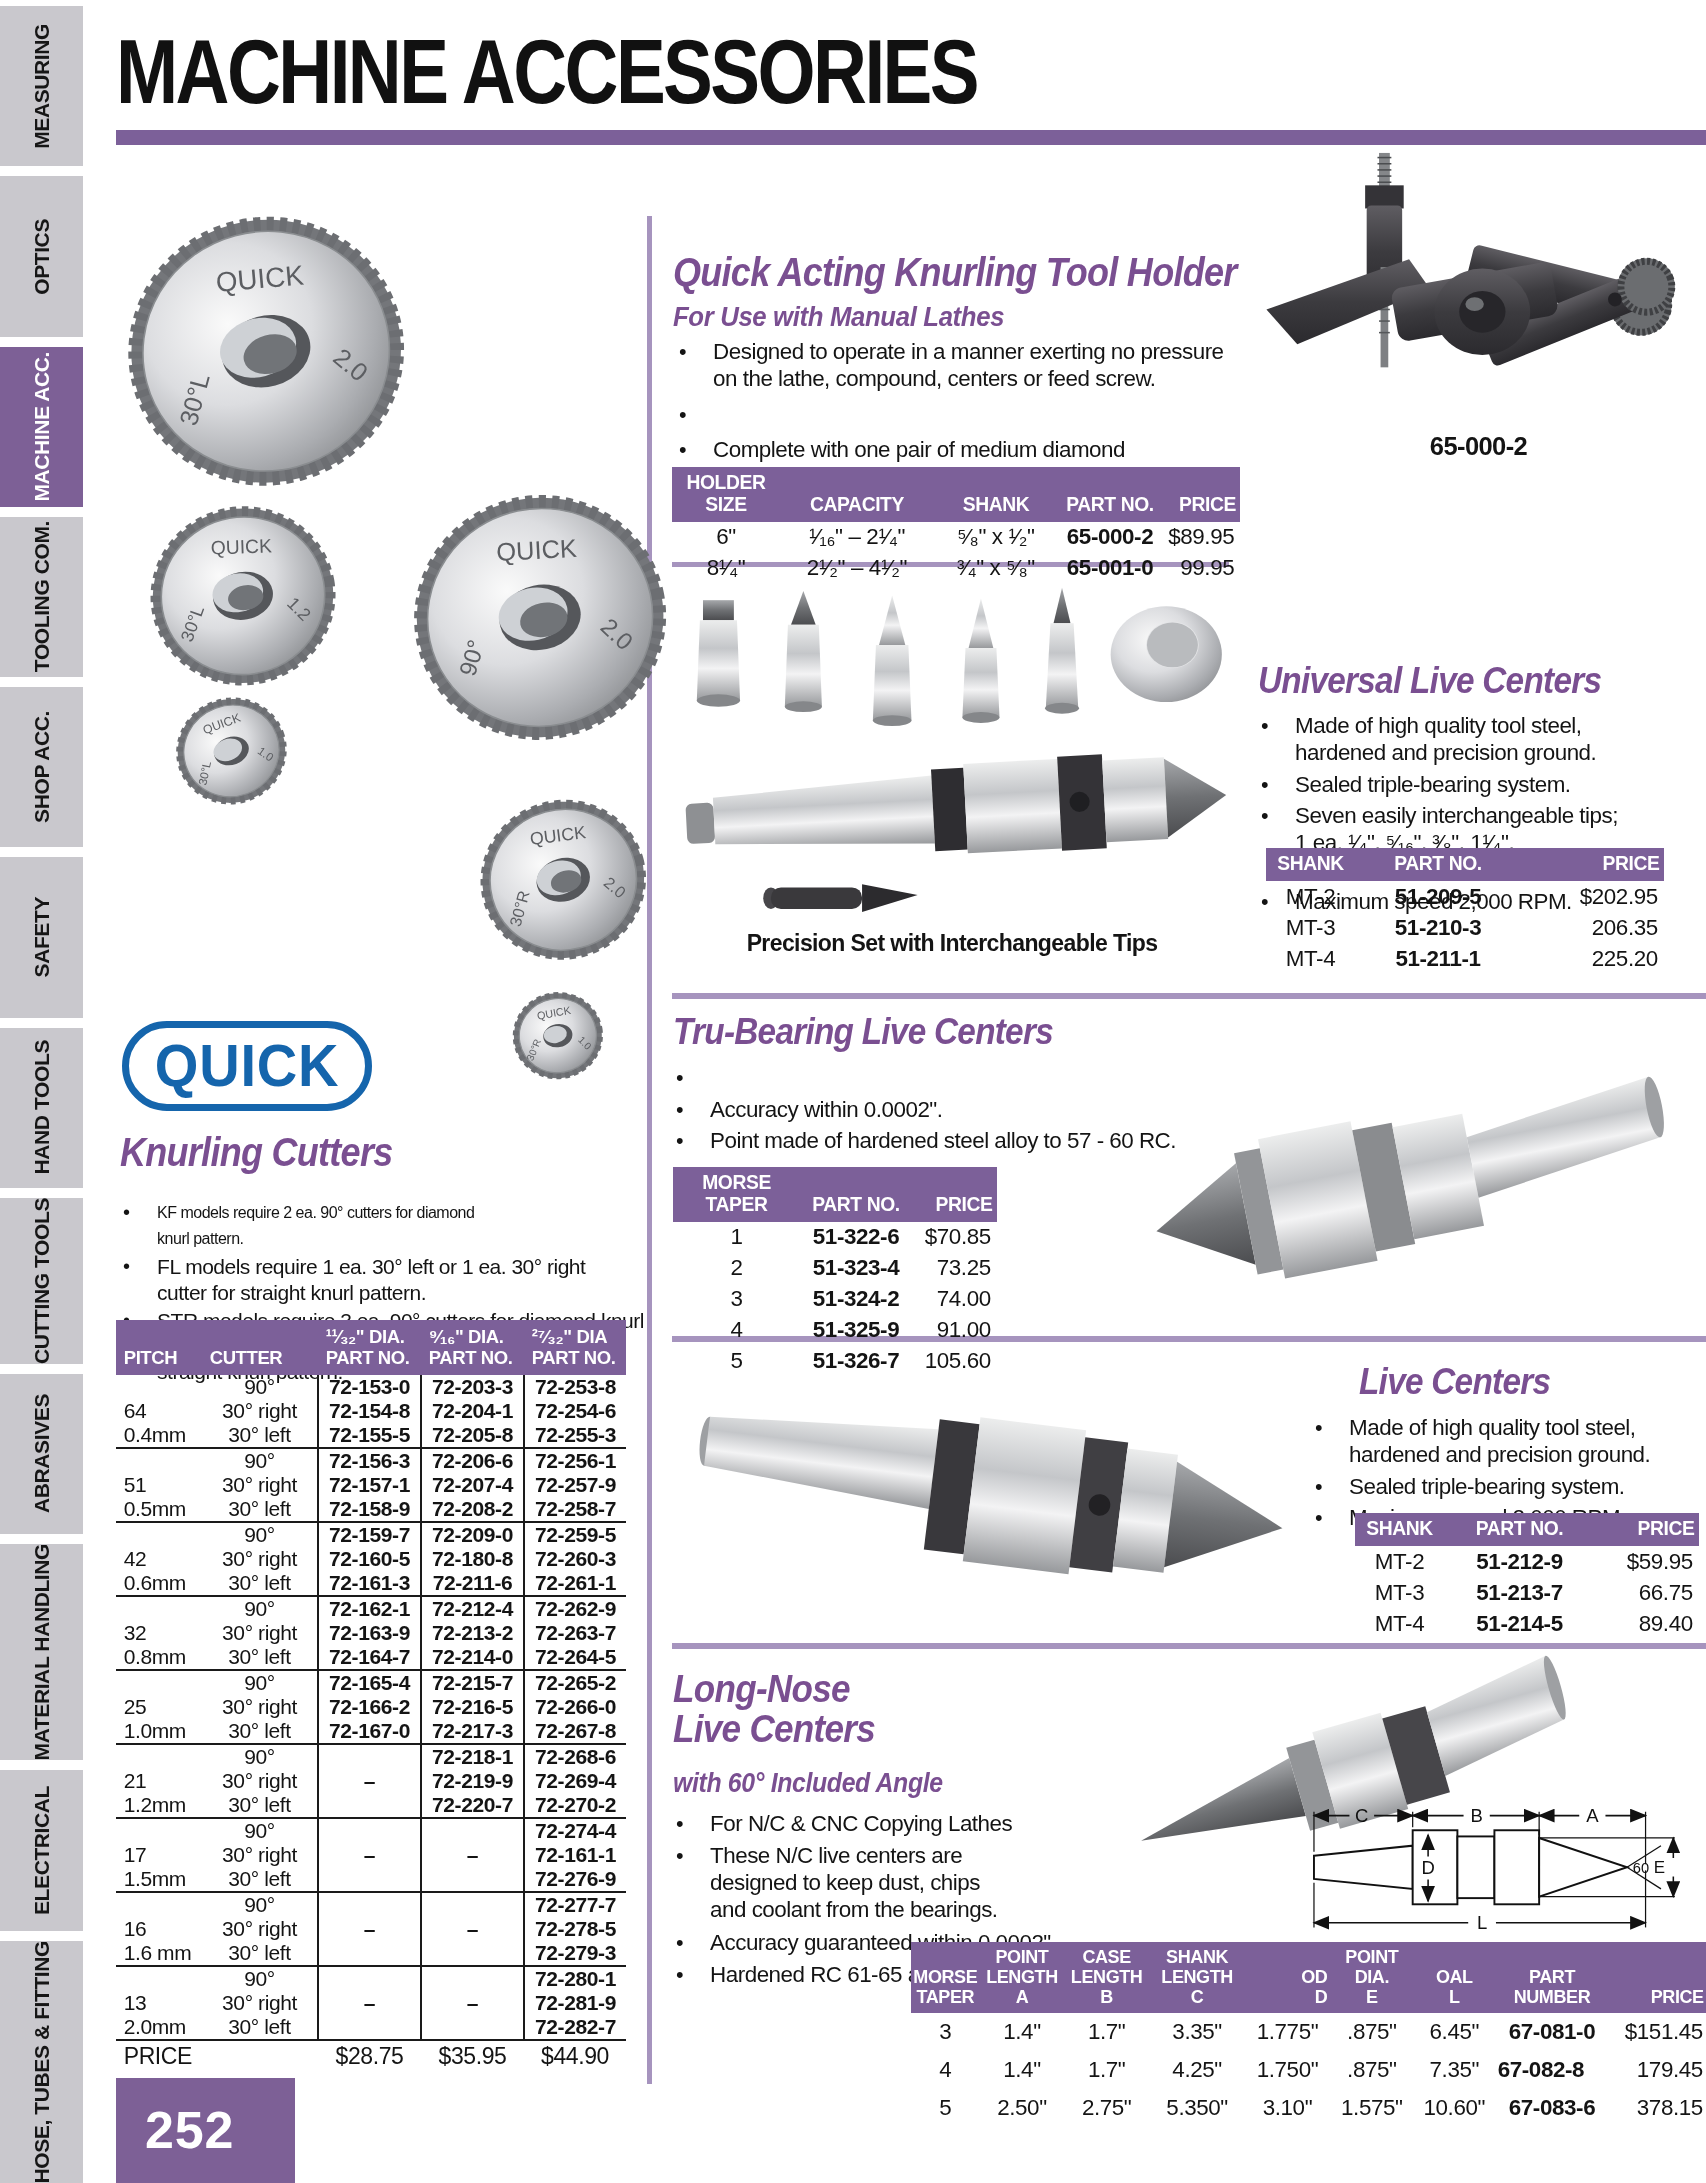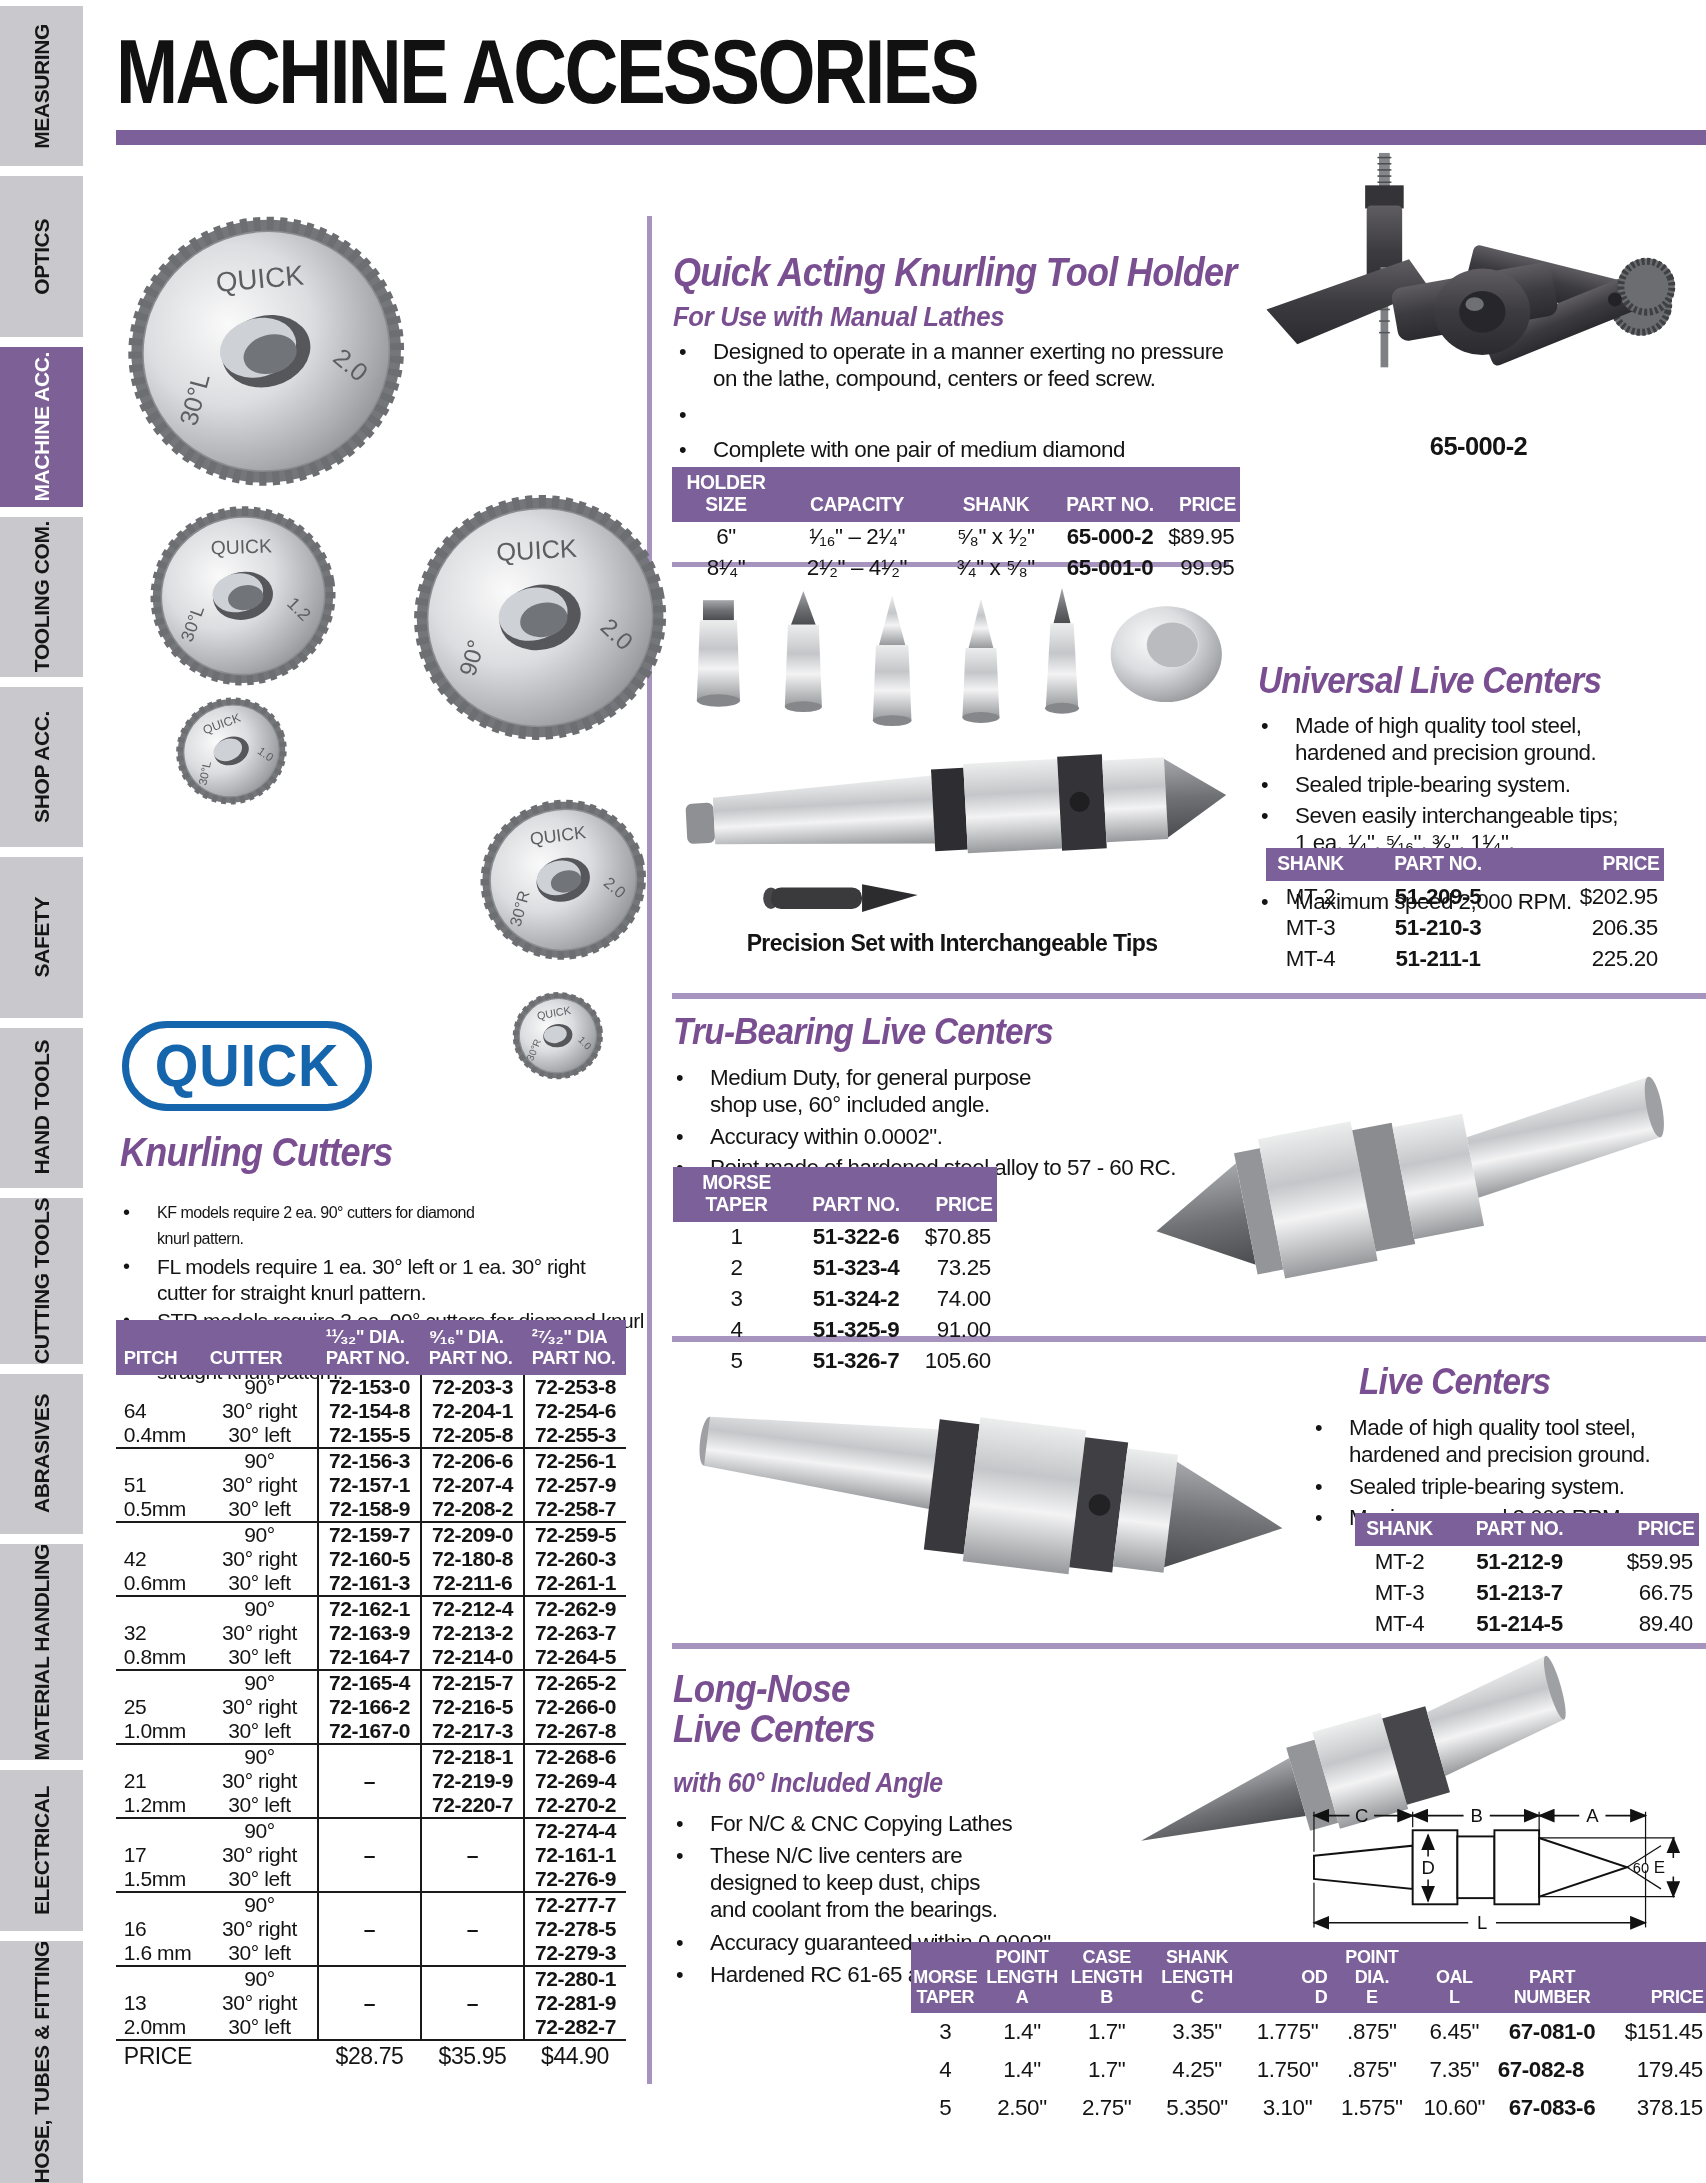--- a/index.html
+++ b/index.html
@@ -429,22 +429,20 @@
           </tr>
         </tbody>
       </table>
     </div>
 
   <div class="h1" style="left:673px;top:1013px;font-size:37px;">Tru-Bearing Live Centers</div>
   <div class="bullets" style="left:673px;top:1064px;width:510px;">
 
   <div class="bul" style="margin-bottom:4.6px;">
         <span class="d">•</span>
-        <span class="t">Medium Duty, for general purpose
-shop use, 60° included angle.</span>
       </div>
       <div class="bul" style="margin-bottom:4.6px;">
         <span class="d">•</span>
         <span class="t">Accuracy within 0.0002".</span>
       </div>
       <div class="bul" style="margin-bottom:4.6px;">
         <span class="d">•</span>
         <span class="t">Point made of hardened steel alloy to 57 - 60 RC.</span>
       </div>
     </div>
@@ -967,15 +965,16 @@
             <td class="c0" style="font-weight: 400;">PRICE</td>
             <td class="c1" style="font-weight: 400;"></td>
             <td class="pn" style="font-weight: 400;">$28.75</td>
             <td class="pn" style="font-weight: 400;">$35.95</td>
             <td class="pn" style="font-weight: 400;">$44.90</td>
           </tr>
         </tbody>
       </table>
     </div>
 
+  <div id="pagenum">252</div>
 
 </div>
 
 
 </body></html>

